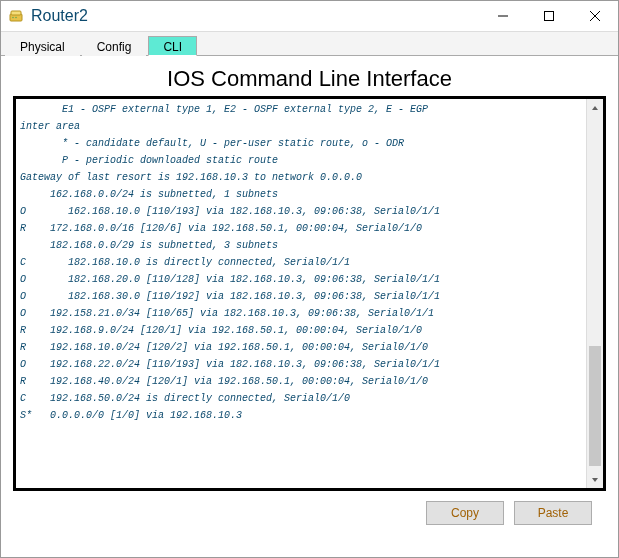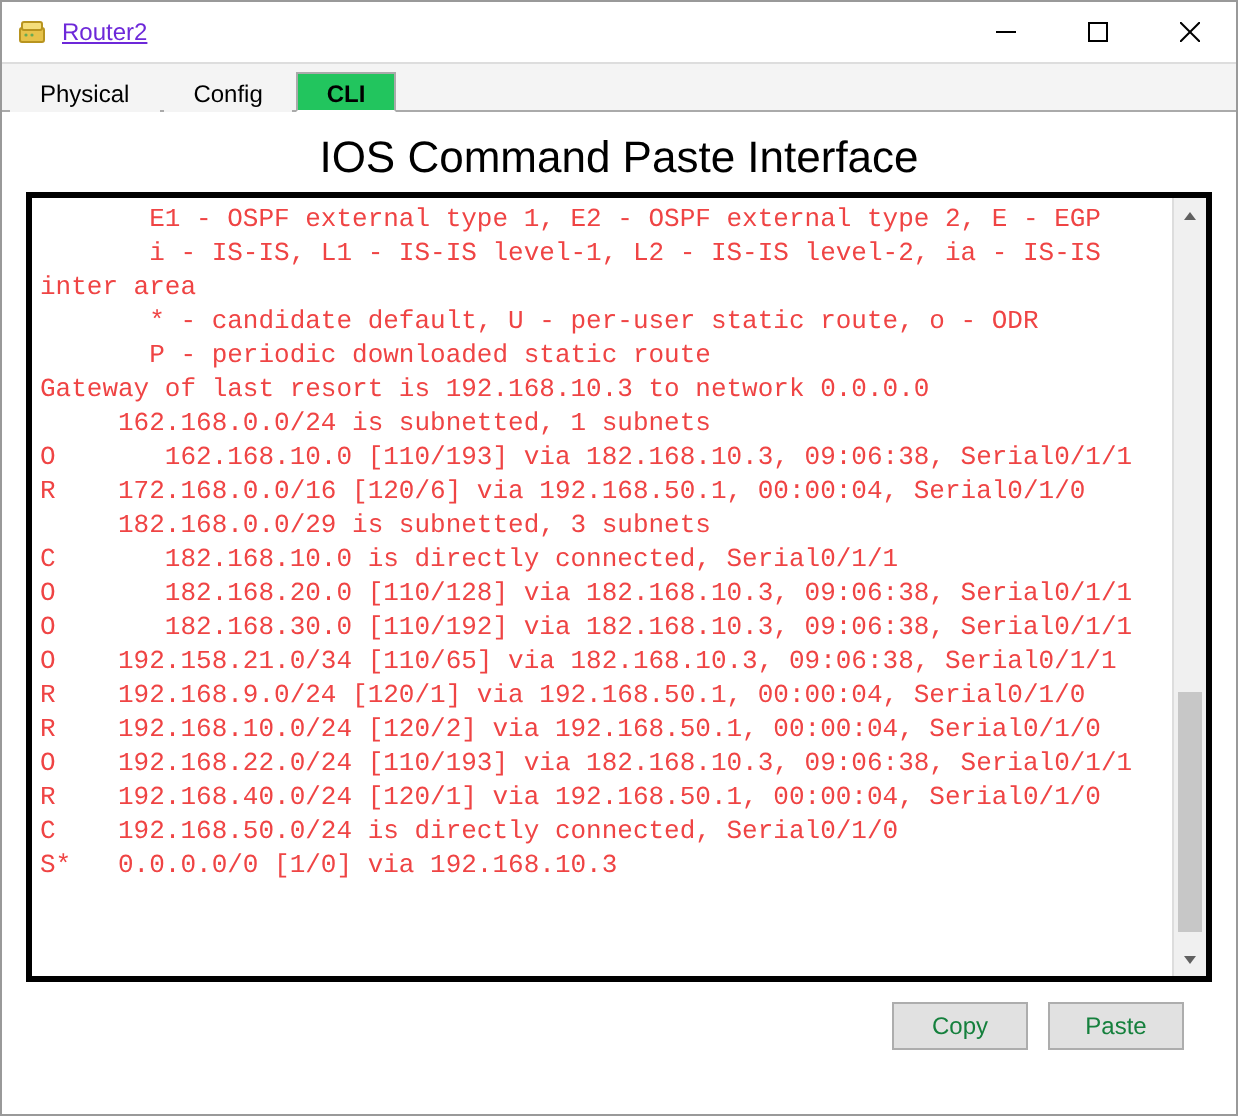--- a/index.html
+++ b/index.html
@@ -22,23 +22,22 @@
       border-bottom: 1px solid #ddd;
       padding-left: 8px;
     }
     .app-icon {
       width: 16px; height: 16px;
       margin-right: 6px;
       display:inline-block;
     }
     .title-text {
       flex: 1;
-      font-size: 12px;
-      color: #6d28d9;
-      text-decoration: underline;
+      font-size: 16px;
+      color: #0c4a6e;
     }
     .win-controls { display:flex; height:100%; }
     .win-btn {
       width: 46px; height: 30px;
       display:flex; align-items:center; justify-content:center;
       font-size: 11px; color:#000;
       background:#fff;
       font-family: "Segoe UI", sans-serif;
     }
     .win-btn svg { display:block; }
@@ -54,24 +53,23 @@
       font-size: 12px;
       color:#000;
       border:1px solid transparent;
       border-bottom:none;
       margin-right:2px;
       position:relative;
       top:1px;
       background:#f4f4f4;
     }
     .tab.active {
-      background:#22c55e;
+      background:#5eead4;
       border:1px solid #aaa;
       border-bottom:1px solid #fff;
-      font-weight:bold;
     }
     .content {
       padding: 4px 12px 0 12px;
     }
     .heading-bar {
       text-align:center;
       padding: 6px 0 4px 0;
     }
     .cli-heading {
       font-family: Arial, sans-serif;
@@ -86,24 +84,25 @@
       position:relative;
       padding-right: 17px;
     }
     .terminal-inner {
       padding: 2px 4px 2px 4px;
       height: 100%;
       overflow:hidden;
     }
     .term-line {
       font-family: "Courier New", monospace;
-      font-size: 13px;
+      font-size: 10px;
       line-height: 17px;
       white-space: pre;
-      color:#ef4444;
+      color:#0c4a6e;
+      font-style:italic;
     }
     .scrollbar {
       position:absolute;
       right:0; top:0; bottom:0;
       width:17px;
       background:#f0f0f0;
       border-left:1px solid #ddd;
       display:flex; flex-direction:column;
     }
     .sb-btn {
@@ -124,27 +123,27 @@
       background:#c7c7c7;
       border-radius:0;
     }
     .footer {
       display:flex;
       justify-content:flex-end;
       padding: 10px 14px 0 0;
       gap: 10px;
     }
     .footer-btn {
-      width: 68px;
+      width: 78px;
       height: 24px;
       border: 1px solid #adadad;
       background: #e1e1e1;
       font-size: 12px;
       font-family: "Segoe UI", sans-serif;
-      color:#15803d;
+      color:#a16207;
       display:flex; align-items:center; justify-content:center;
     }
   </style>
 </head>
 <body>
 
 <div class="titlebar">
   <span class="app-icon">
     <svg width="16" height="16" viewBox="0 0 16 16">
       <rect x="1" y="6" width="12" height="7" rx="1" fill="#e6c24a" stroke="#b8941f" stroke-width="1"></rect>
@@ -175,27 +174,26 @@
 </div>
 
 <div class="tabs">
   <div class="tab">Physical</div>
   <div class="tab">Config</div>
   <div class="tab active">CLI</div>
 </div>
 
 <div class="content">
   <div class="heading-bar">
-    <span class="cli-heading">IOS Command Paste Interface</span>
+    <span class="cli-heading">IOS Command Line Interface</span>
   </div>
 
   <div class="terminal">
     <div class="terminal-inner">
       <div class="term-line">       E1 - OSPF external type 1, E2 - OSPF external type 2, E - EGP</div>
-      <div class="term-line">       i - IS-IS, L1 - IS-IS level-1, L2 - IS-IS level-2, ia - IS-IS</div>
       <div class="term-line">inter area</div>
       <div class="term-line">       * - candidate default, U - per-user static route, o - ODR</div>
       <div class="term-line">       P - periodic downloaded static route</div>
       <div class="term-line"></div>
       <div class="term-line">Gateway of last resort is 192.168.10.3 to network 0.0.0.0</div>
       <div class="term-line"></div>
       <div class="term-line">     162.168.0.0/24 is subnetted, 1 subnets</div>
       <div class="term-line">O       162.168.10.0 [110/193] via 182.168.10.3, 09:06:38, Serial0/1/1</div>
       <div class="term-line">R    172.168.0.0/16 [120/6] via 192.168.50.1, 00:00:04, Serial0/1/0</div>
       <div class="term-line">     182.168.0.0/29 is subnetted, 3 subnets</div>

